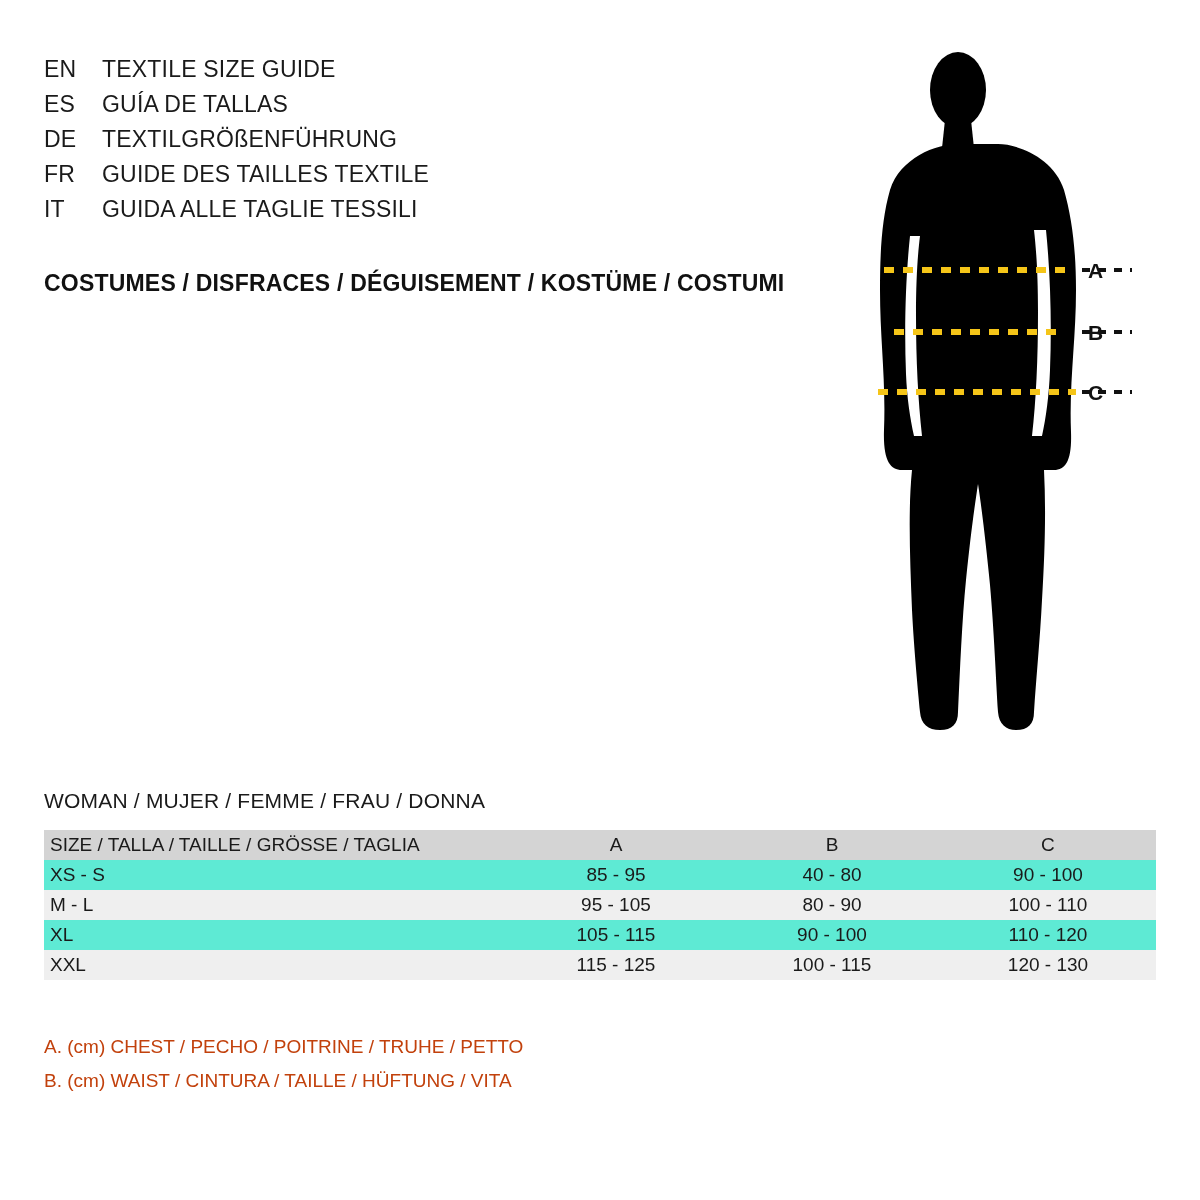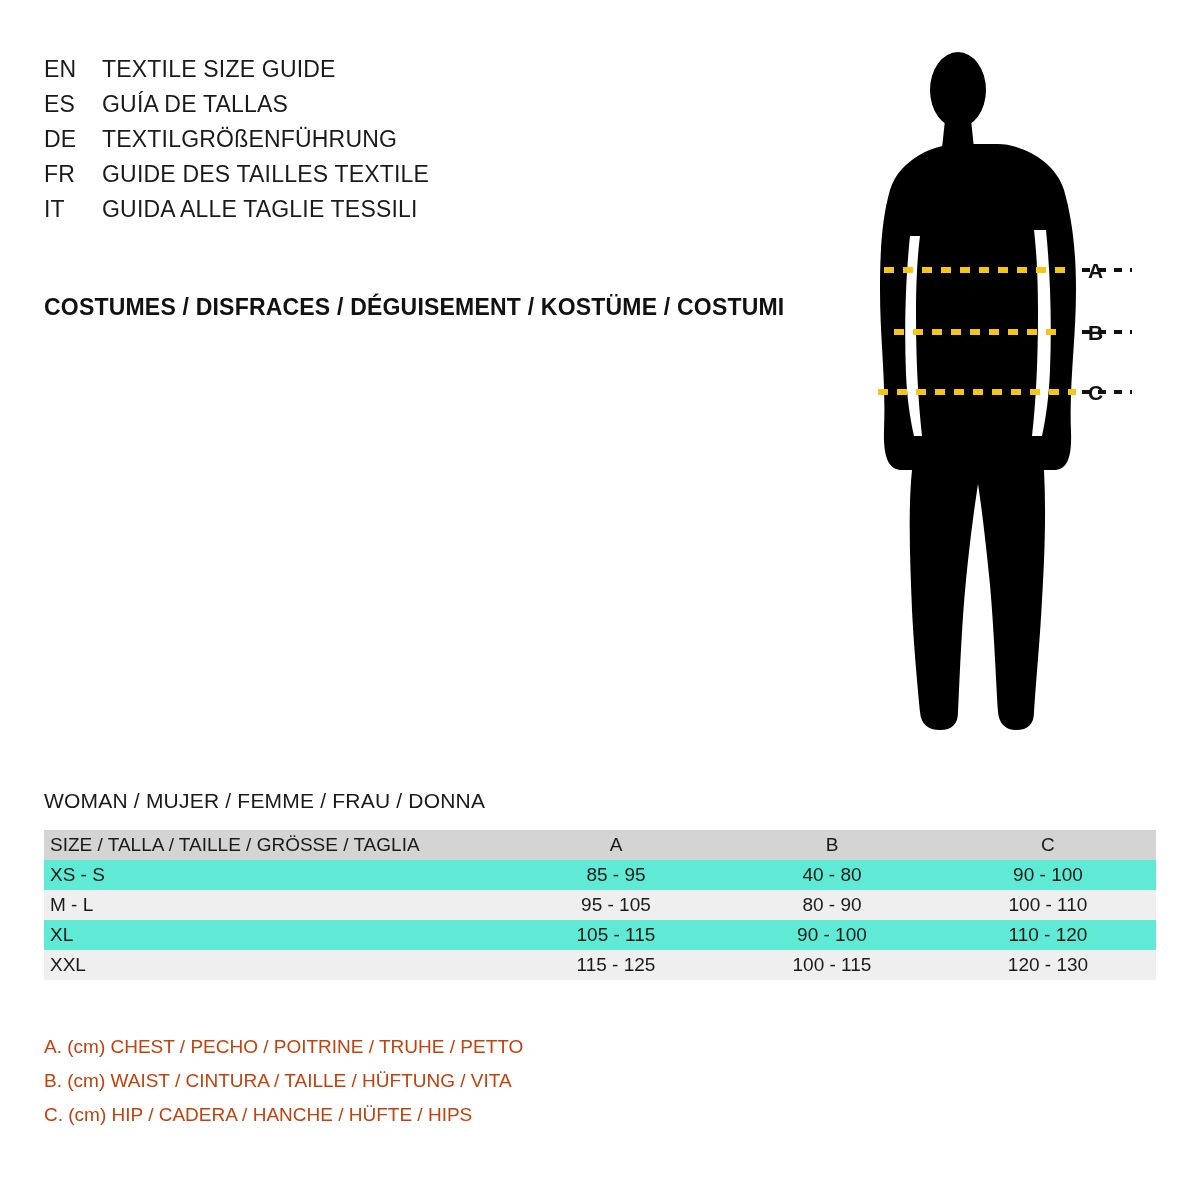--- a/index.html
+++ b/index.html
@@ -43,21 +43,20 @@
   }
   .costumes-line {
     position: absolute;
     left: 44px;
     top: 270px;
     font-size: 23px;
     font-weight: bold;
     letter-spacing: 0.2px;
     color: #111;
     white-space: nowrap;
-    margin-top: 24px;
   }
 
   
   .figure-wrap {
     position: absolute;
     left: 850px;
     top: 40px;
     width: 320px;
     height: 700px;
   }
@@ -257,14 +256,13 @@
       <td class="col-m">115 - 125</td>
       <td class="col-m">100 - 115</td>
       <td class="col-m">120 - 130</td>
     </tr>
   </tbody>
 </table>
 
 <div class="legend">
   <div>A. (cm) CHEST / PECHO / POITRINE / TRUHE / PETTO</div>
   <div>B. (cm) WAIST / CINTURA / TAILLE / HÜFTUNG / VITA</div>
-  <div>C. (cm) HIP / CADERA / HANCHE / HÜFTE / HIPS</div>
 </div>
 
 </body></html>

